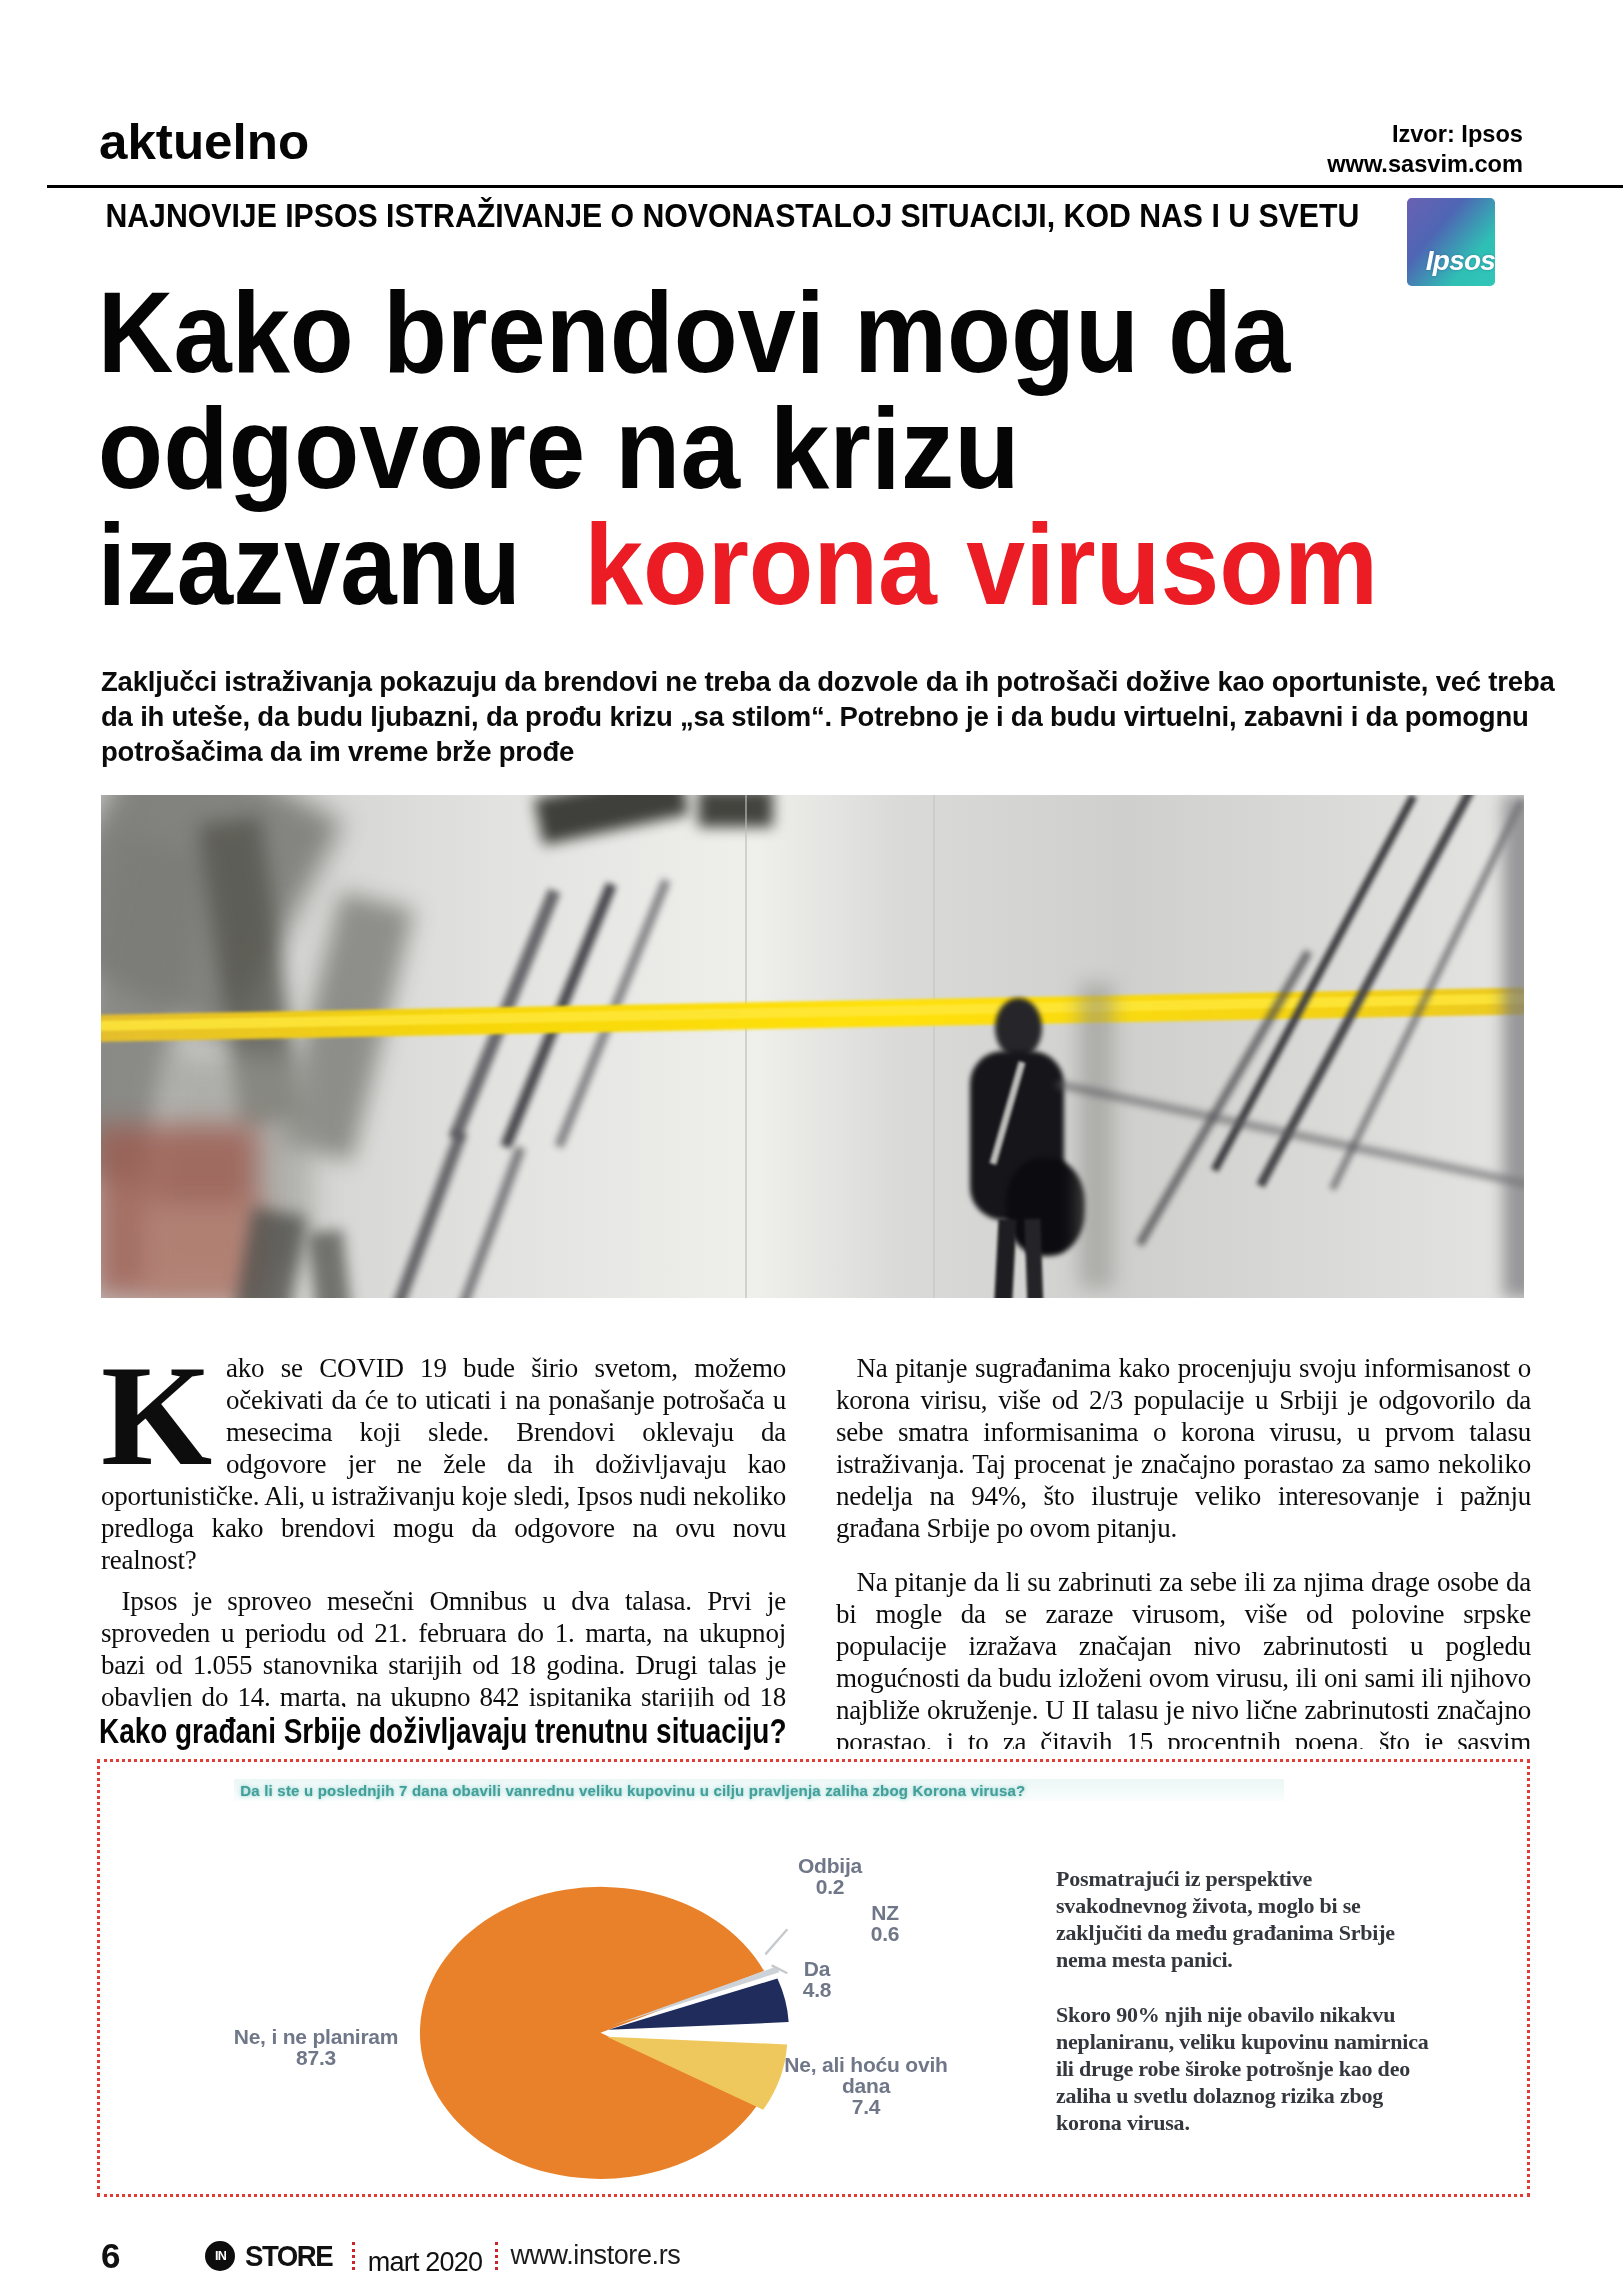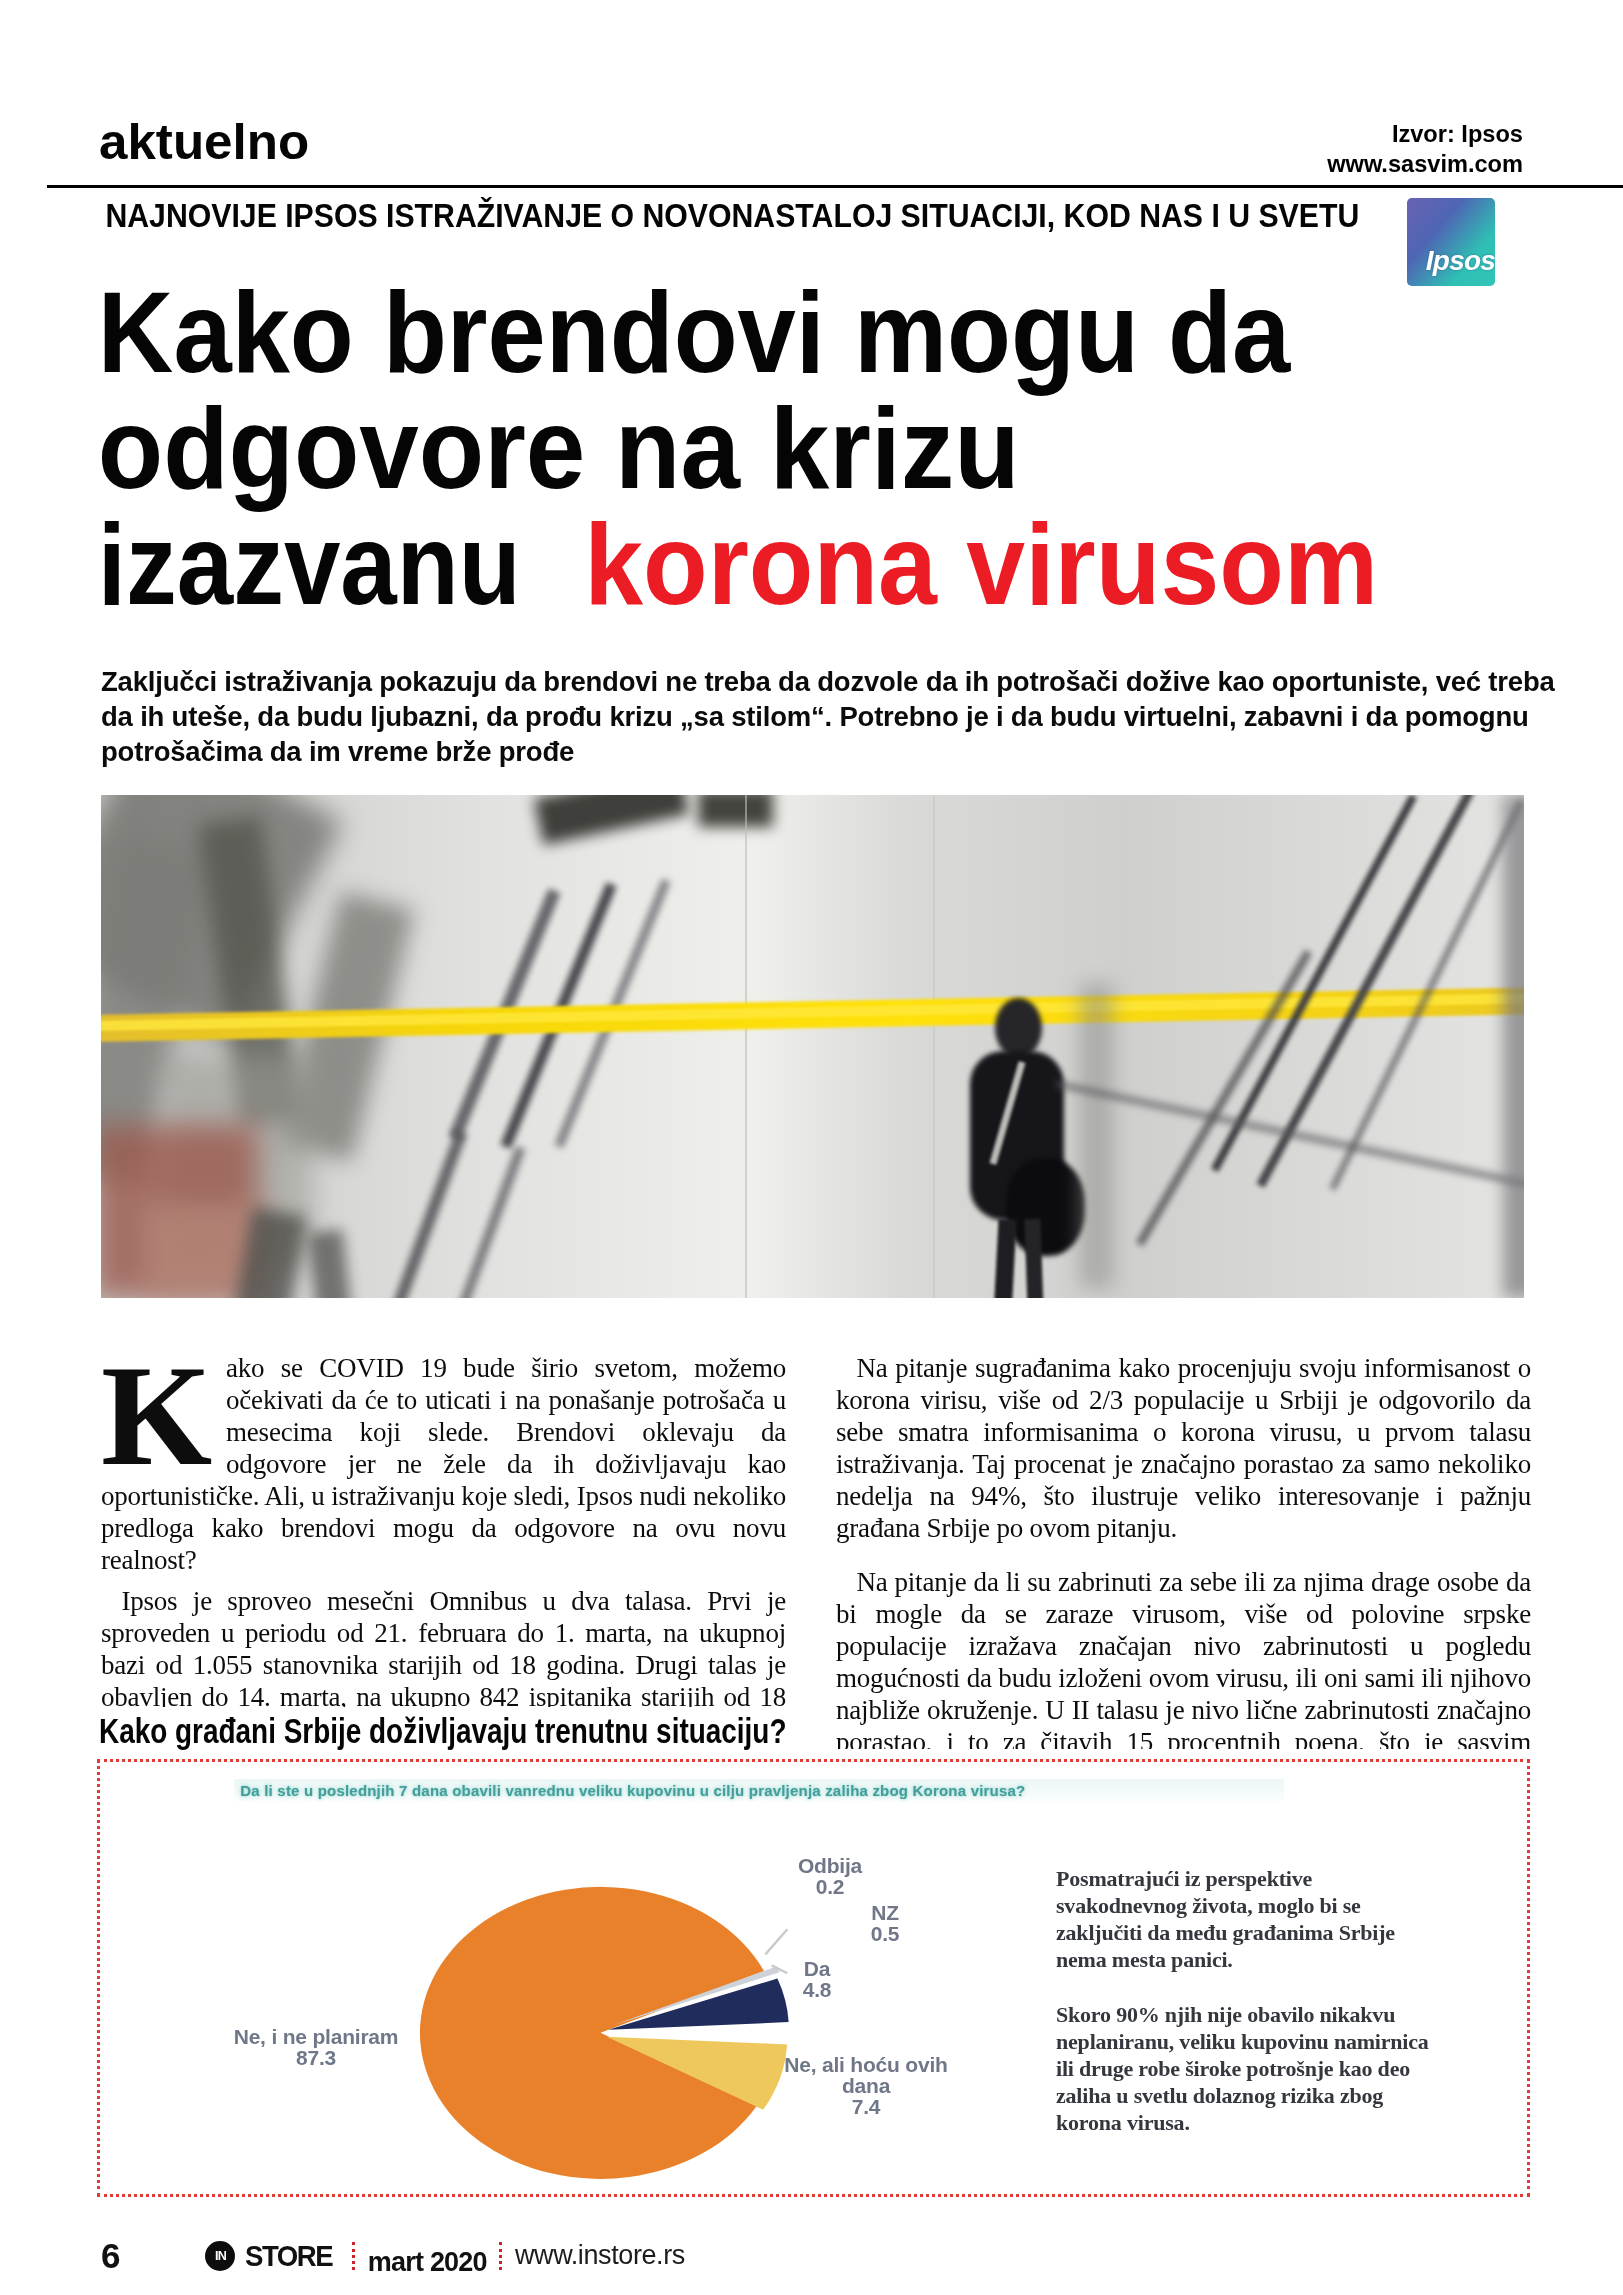--- a/index.html
+++ b/index.html
@@ -57,21 +57,21 @@
   .chart-notes .p2{margin-top:28px;}
 
   
   .footer{position:absolute;left:101px;top:2235px;right:47px;height:41px;display:flex;align-items:center;}
   .page-num{font-size:35px;font-weight:bold;}
   .brand-group{display:flex;align-items:center;margin-left:85px;}
   .in-circle{width:30px;height:30px;border-radius:50%;background:#0d0d0d;color:#fff;display:flex;
              align-items:center;justify-content:center;font-size:12.6px;font-weight:bold;letter-spacing:-0.8px;}
   .brand{font-size:30px;font-weight:bold;letter-spacing:-1.6px;margin-left:9.4px;transform:scaleX(.92);transform-origin:left;}
   .dot-sep{height:28px;border-left:3.1px dotted #cc2229;margin:0 12.6px;}
-  .issue{font-size:27px;font-weight:bold;letter-spacing:-0.8px;margin-top:13px;}
+  .issue{font-size:27px;font-weight:normal;letter-spacing:-0.8px;margin-top:13px;}
   .site{font-size:27px;color:#1c1c1c;letter-spacing:-0.4px;}
 </style>
 </head>
 <body>
 
 <div class="page">
 
   <svg class="abs" style="left:99px;top:113px;" width="251" height="55" viewBox="0 0 320 70">
     <text x="0" y="58" font-size="64" textLength="268" lengthAdjust="spacingAndGlyphs">aktuelno</text>
   </svg>
@@ -170,21 +170,21 @@
       <line x1="450" y1="96" x2="478" y2="64" stroke="#c6cacd" stroke-width="3"></line>
       <line x1="458" y1="110" x2="478" y2="120" stroke="#c6cacd" stroke-width="3"></line>
     </svg>
 
     <div class="pie-label" style="left:671px;top:93px;width:118px;">
       <div>Odbija</div>
       <div>0.2</div>
     </div>
     <div class="pie-label" style="left:730px;top:140px;width:110px;">
       <div>NZ</div>
-      <div>0.5</div>
+      <div>0.6</div>
     </div>
     <div class="pie-label" style="left:674px;top:196px;width:86px;">
       <div>Da</div>
       <div>4.8</div>
     </div>
     <div class="pie-label" style="left:660px;top:292px;width:212px;">
       <div>Ne, ali hoću ovih</div>
       <div>dana</div>
       <div>7.4</div>
     </div>

